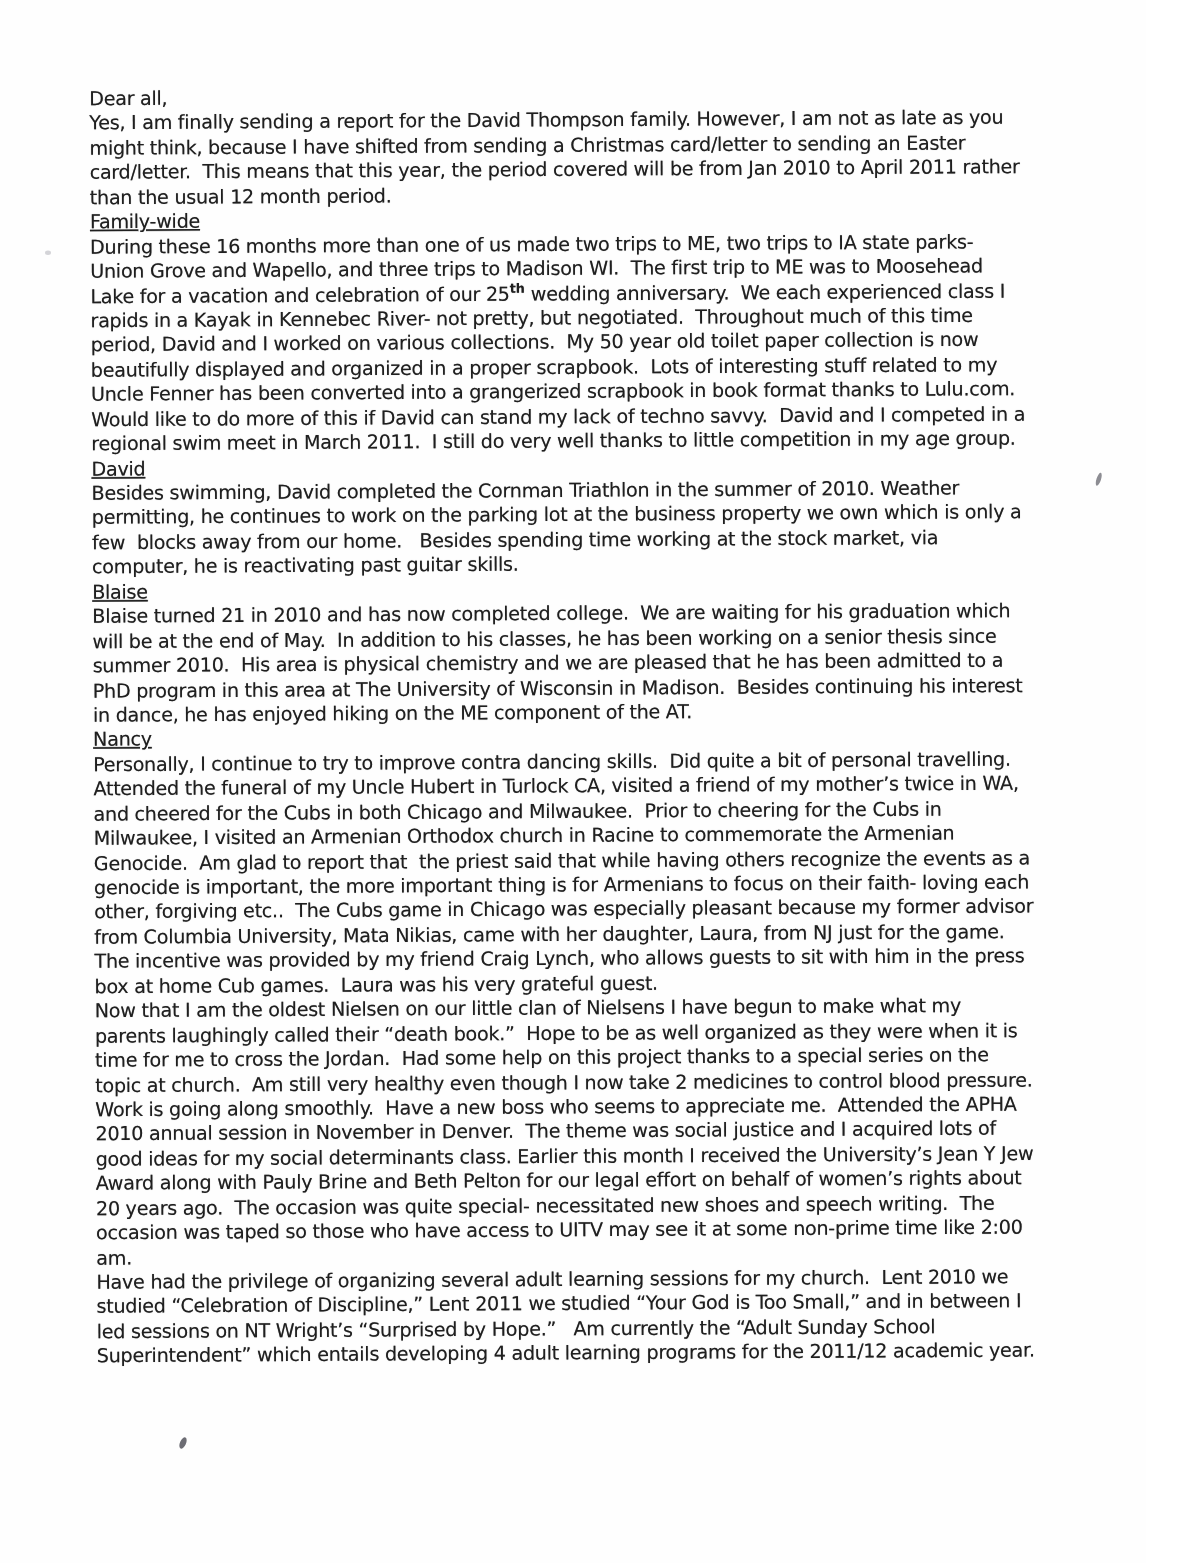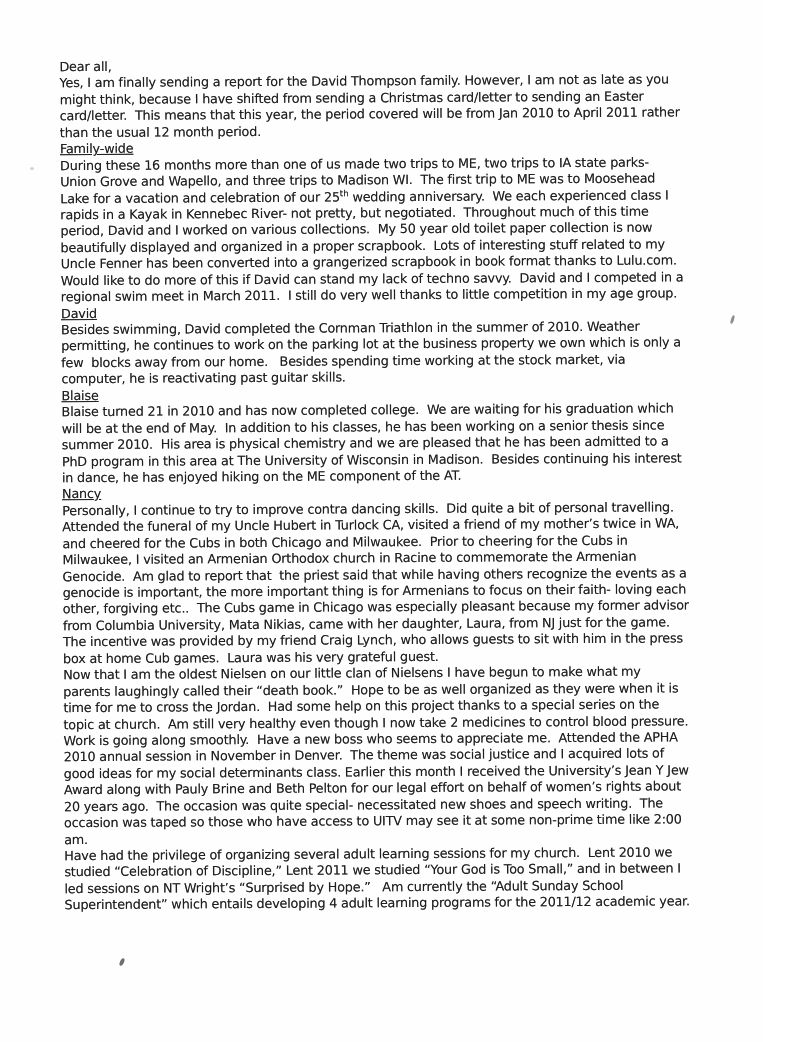--- a/index.html
+++ b/index.html
@@ -34,20 +34,21 @@
     height: 16.45px;
   }
   .ln.heading {
     text-decoration: underline;
   }
   .ln sup {
     font-size: 8.5px;
     line-height: 0;
     vertical-align: super;
     letter-spacing: 0;
+    font-weight: bold;
   }
   .speck {
     position: absolute;
     border-radius: 50%;
   }
   .speck-1 {
     left: 120px; top: 958px;
     width: 4px; height: 8px;
     background: #6d6d74;
     transform: rotate(24deg);

